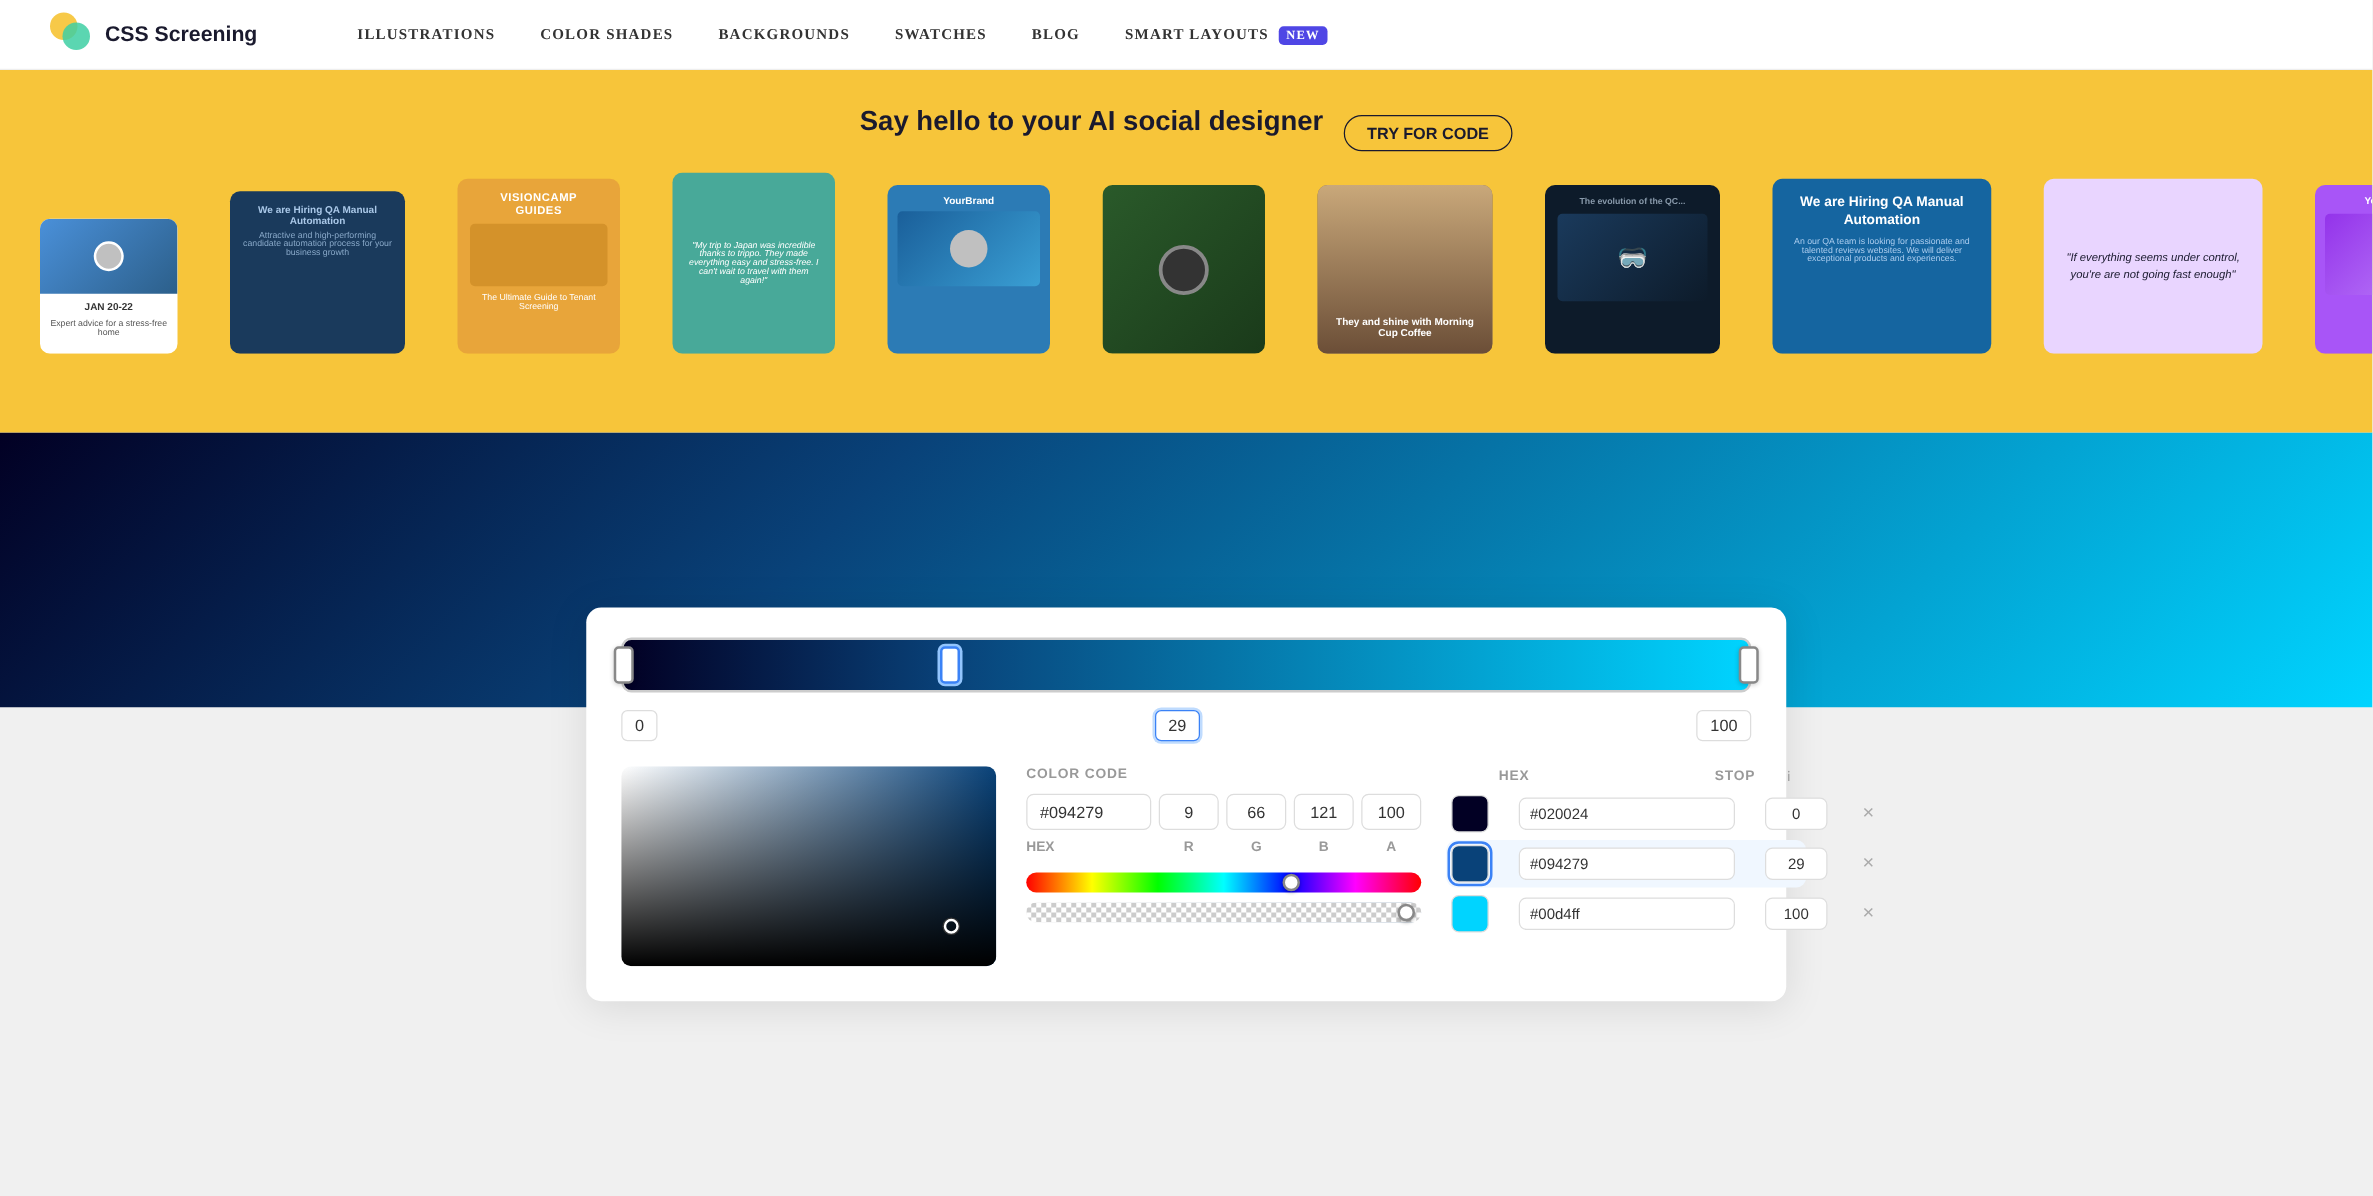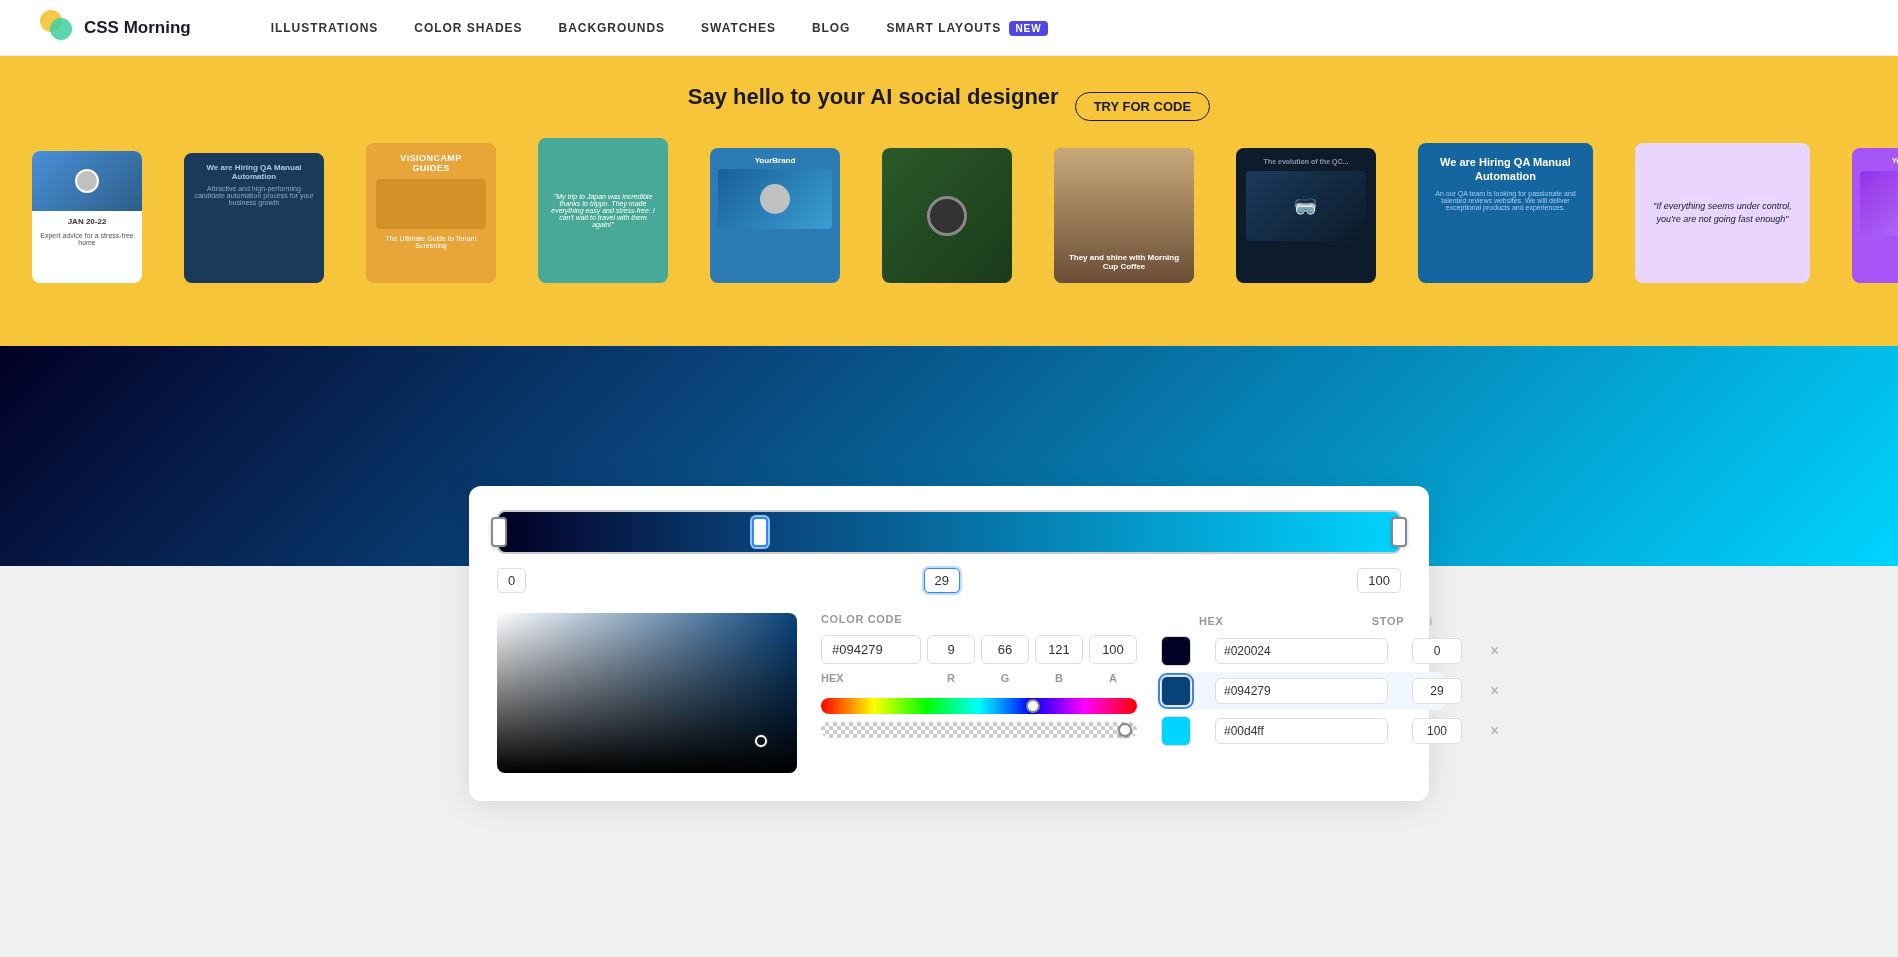--- a/index.html
+++ b/index.html
@@ -9,21 +9,21 @@
     .navbar {
       display: flex; align-items: center; padding: 0 40px; height: 56px;
       background: #fff; border-bottom: 1px solid #eee; position: relative; z-index: 10;
     }
     .logo-area { display: flex; align-items: center; gap: 8px; margin-right: 80px; }
     .logo-circles { position: relative; width: 36px; height: 36px; }
     .circle-yellow { position: absolute; width: 22px; height: 22px; border-radius: 50%; background: #f7c948; top: 0; left: 0; }
     .circle-green { position: absolute; width: 22px; height: 22px; border-radius: 50%; background: #3ecfa3; top: 8px; left: 10px; opacity: 0.85; }
     .logo-text { font-weight: 700; font-size: 17px; color: #1a1a2e; }
     .nav-links { display: flex; gap: 36px; flex: 1; }
-    .nav-link { font-size: 12px; font-weight: 600; letter-spacing: 0.08em; color: #333; text-decoration: none; text-transform: uppercase; }
+    .nav-link { font-size: 12px; font-weight: 600; letter-spacing: 0.08em; color: #333; text-decoration: none; text-transform: uppercase; font-family: Liberation Serif, serif; }
     .nav-badge { background: #4f46e5; color: #fff; font-size: 10px; font-weight: 700; padding: 2px 6px; border-radius: 4px; margin-left: 4px; vertical-align: middle; }
 
     
     .hero {
       background: #f7c53a;
       padding: 28px 0 0 0;
       text-align: center;
       overflow: hidden;
       height: 290px;
       position: relative;
@@ -161,21 +161,21 @@
   </style>
 </head>
 <body>
 
 <nav class="navbar">
   <div class="logo-area">
     <div class="logo-circles">
       <div class="circle-yellow"></div>
       <div class="circle-green"></div>
     </div>
-    <span class="logo-text">CSS Morning</span>
+    <span class="logo-text">CSS Screening</span>
   </div>
   <div class="nav-links">
     <a class="nav-link" href="#">ILLUSTRATIONS</a>
     <a class="nav-link" href="#">COLOR SHADES</a>
     <a class="nav-link" href="#">BACKGROUNDS</a>
     <a class="nav-link" href="#">SWATCHES</a>
     <a class="nav-link" href="#">BLOG</a>
     <a class="nav-link" href="#">
       <span>SMART LAYOUTS</span>
       <span class="nav-badge">NEW</span>
@@ -184,21 +184,21 @@
 </nav>
 
 <section class="hero">
   <div class="hero-title-row">
     <span class="hero-title">Say hello to your AI social designer</span>
     <button class="hero-btn">TRY FOR CODE</button>
   </div>
 
   <div class="cards-strip">
 
-    <div class="card" style="background:#fff;width:110px;height:132px;border-radius:8px;overflow:hidden;flex-shrink:0;">
+    <div class="card" style="background:#fff;width:110px;height:108px;border-radius:8px;overflow:hidden;flex-shrink:0;">
       <div style="height:60px;background:linear-gradient(135deg,#4a90d9,#2c5f8a);display:flex;align-items:center;justify-content:center;">
         <div style="width:24px;height:24px;border-radius:50%;border:2px solid #fff;background:#c0c0c0;"></div>
       </div>
       <div style="padding:6px;font-size:8px;color:#333;font-weight:700;">JAN 20-22</div>
       <div style="padding:0 6px;font-size:7px;color:#555;">Expert advice for a stress-free home</div>
     </div>
 
     <div class="card" style="background:#1a3a5c;width:140px;height:130px;border-radius:8px;overflow:hidden;flex-shrink:0;padding:10px;">
       <div style="font-size:8px;color:#aac8e8;font-weight:700;margin-bottom:4px;">We are Hiring QA Manual Automation</div>
       <div style="font-size:7px;color:#88a8c8;">Attractive and high-performing candidate automation process for your business growth</div>

